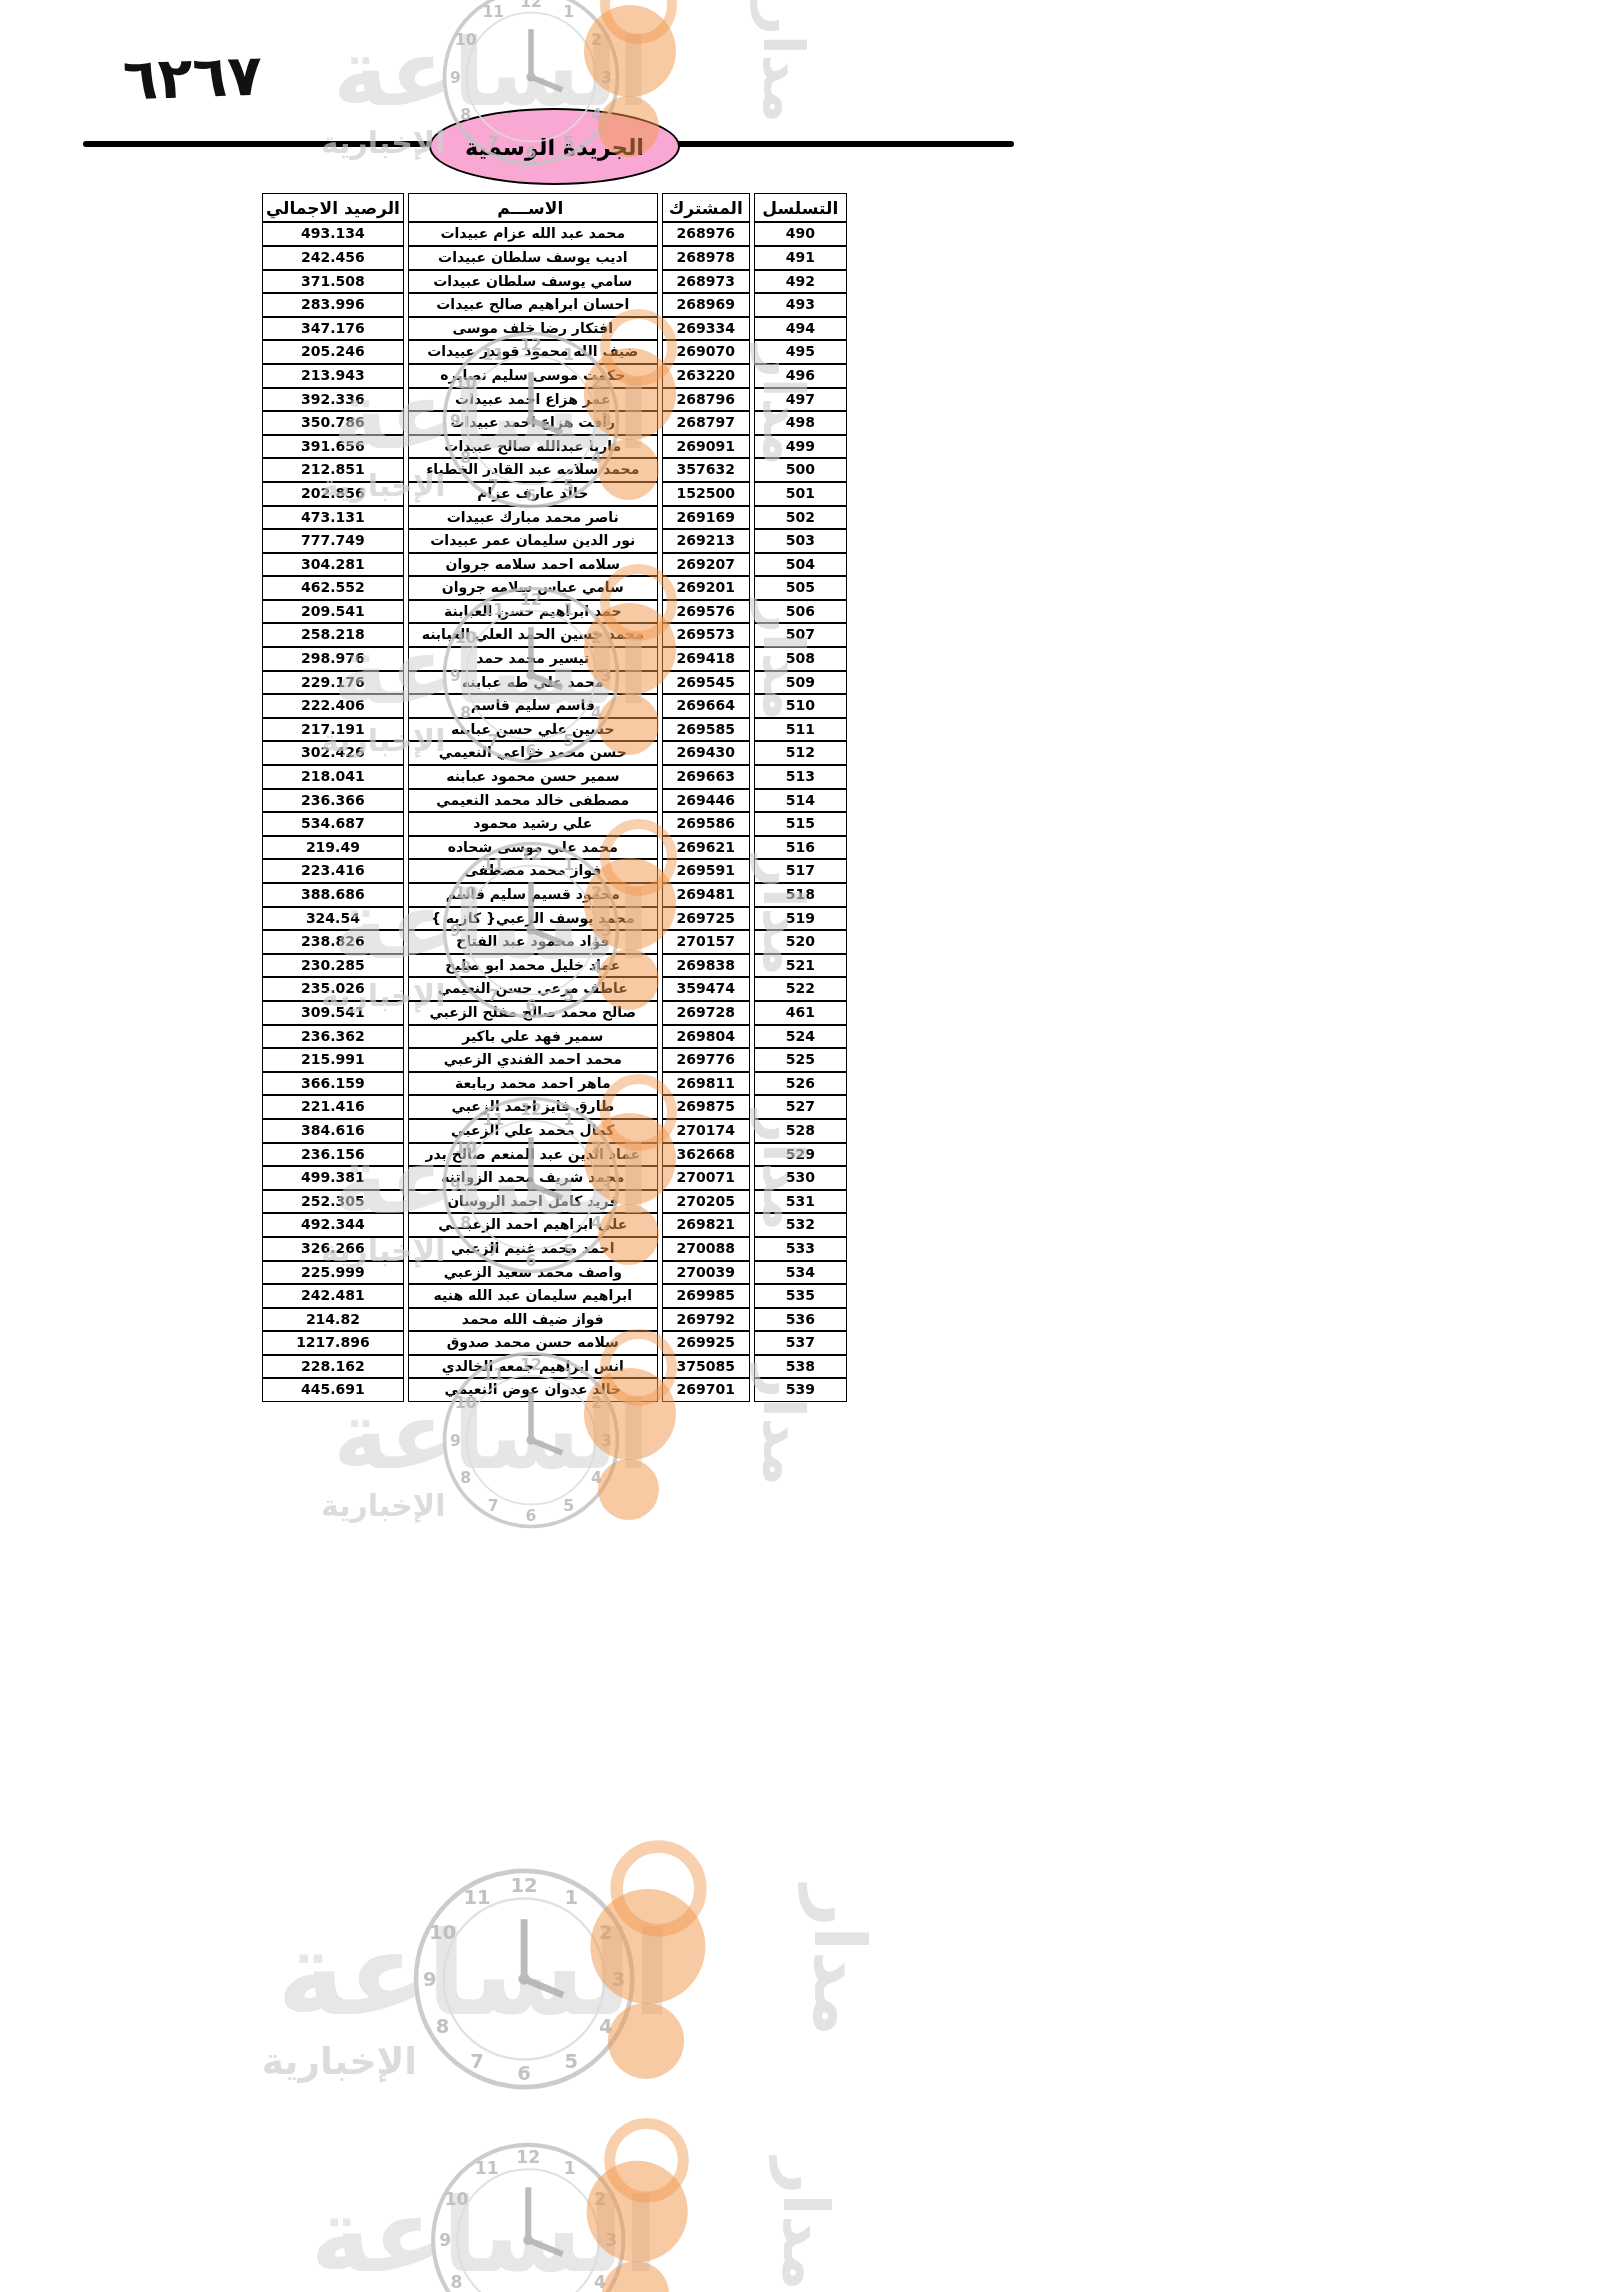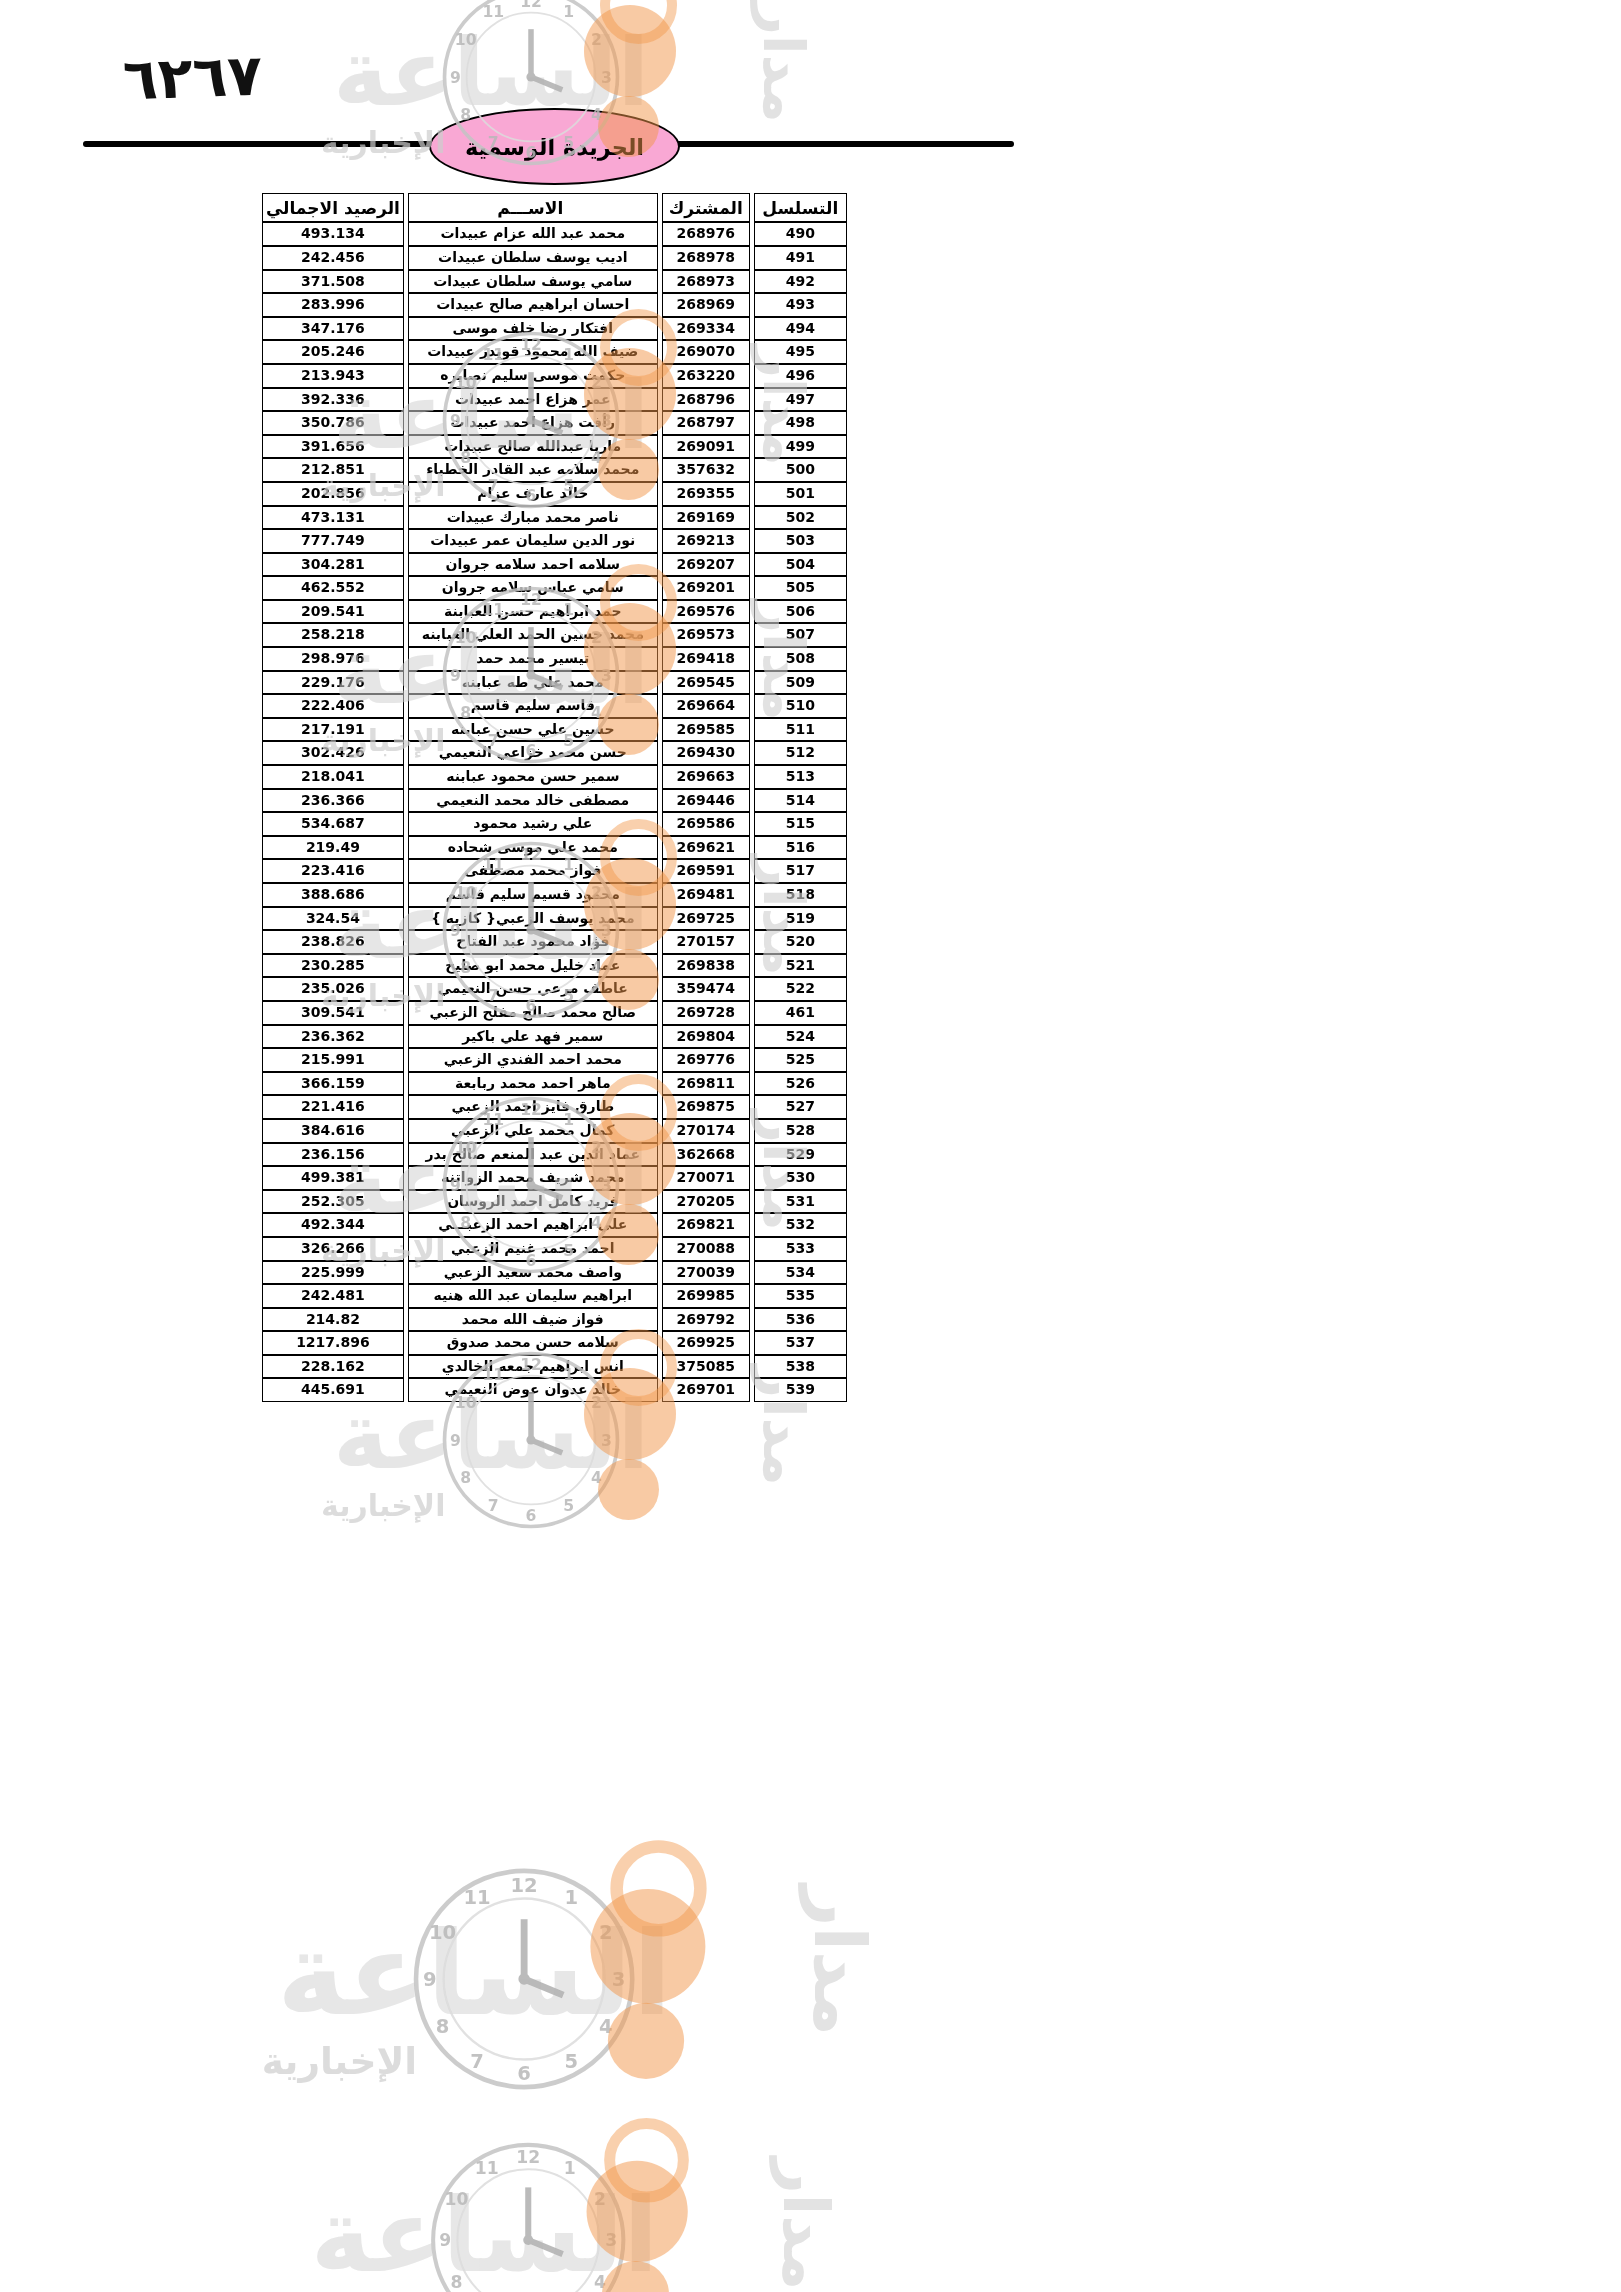--- a/index.html
+++ b/index.html
@@ -158,21 +158,21 @@
           <td class="cell-balance">391.656</td>
         </tr>
         <tr>
           <td class="cell-serial">500</td>
           <td class="cell-subscriber">357632</td>
           <td class="cell-name">محمد سلامه عبد القادر الخطباء</td>
           <td class="cell-balance">212.851</td>
         </tr>
         <tr>
           <td class="cell-serial">501</td>
-          <td class="cell-subscriber">269355</td>
+          <td class="cell-subscriber">152500</td>
           <td class="cell-name">خالد عارف عزام</td>
           <td class="cell-balance">202.856</td>
         </tr>
         <tr>
           <td class="cell-serial">502</td>
           <td class="cell-subscriber">269169</td>
           <td class="cell-name">ناصر محمد مبارك عبيدات</td>
           <td class="cell-balance">473.131</td>
         </tr>
         <tr>

